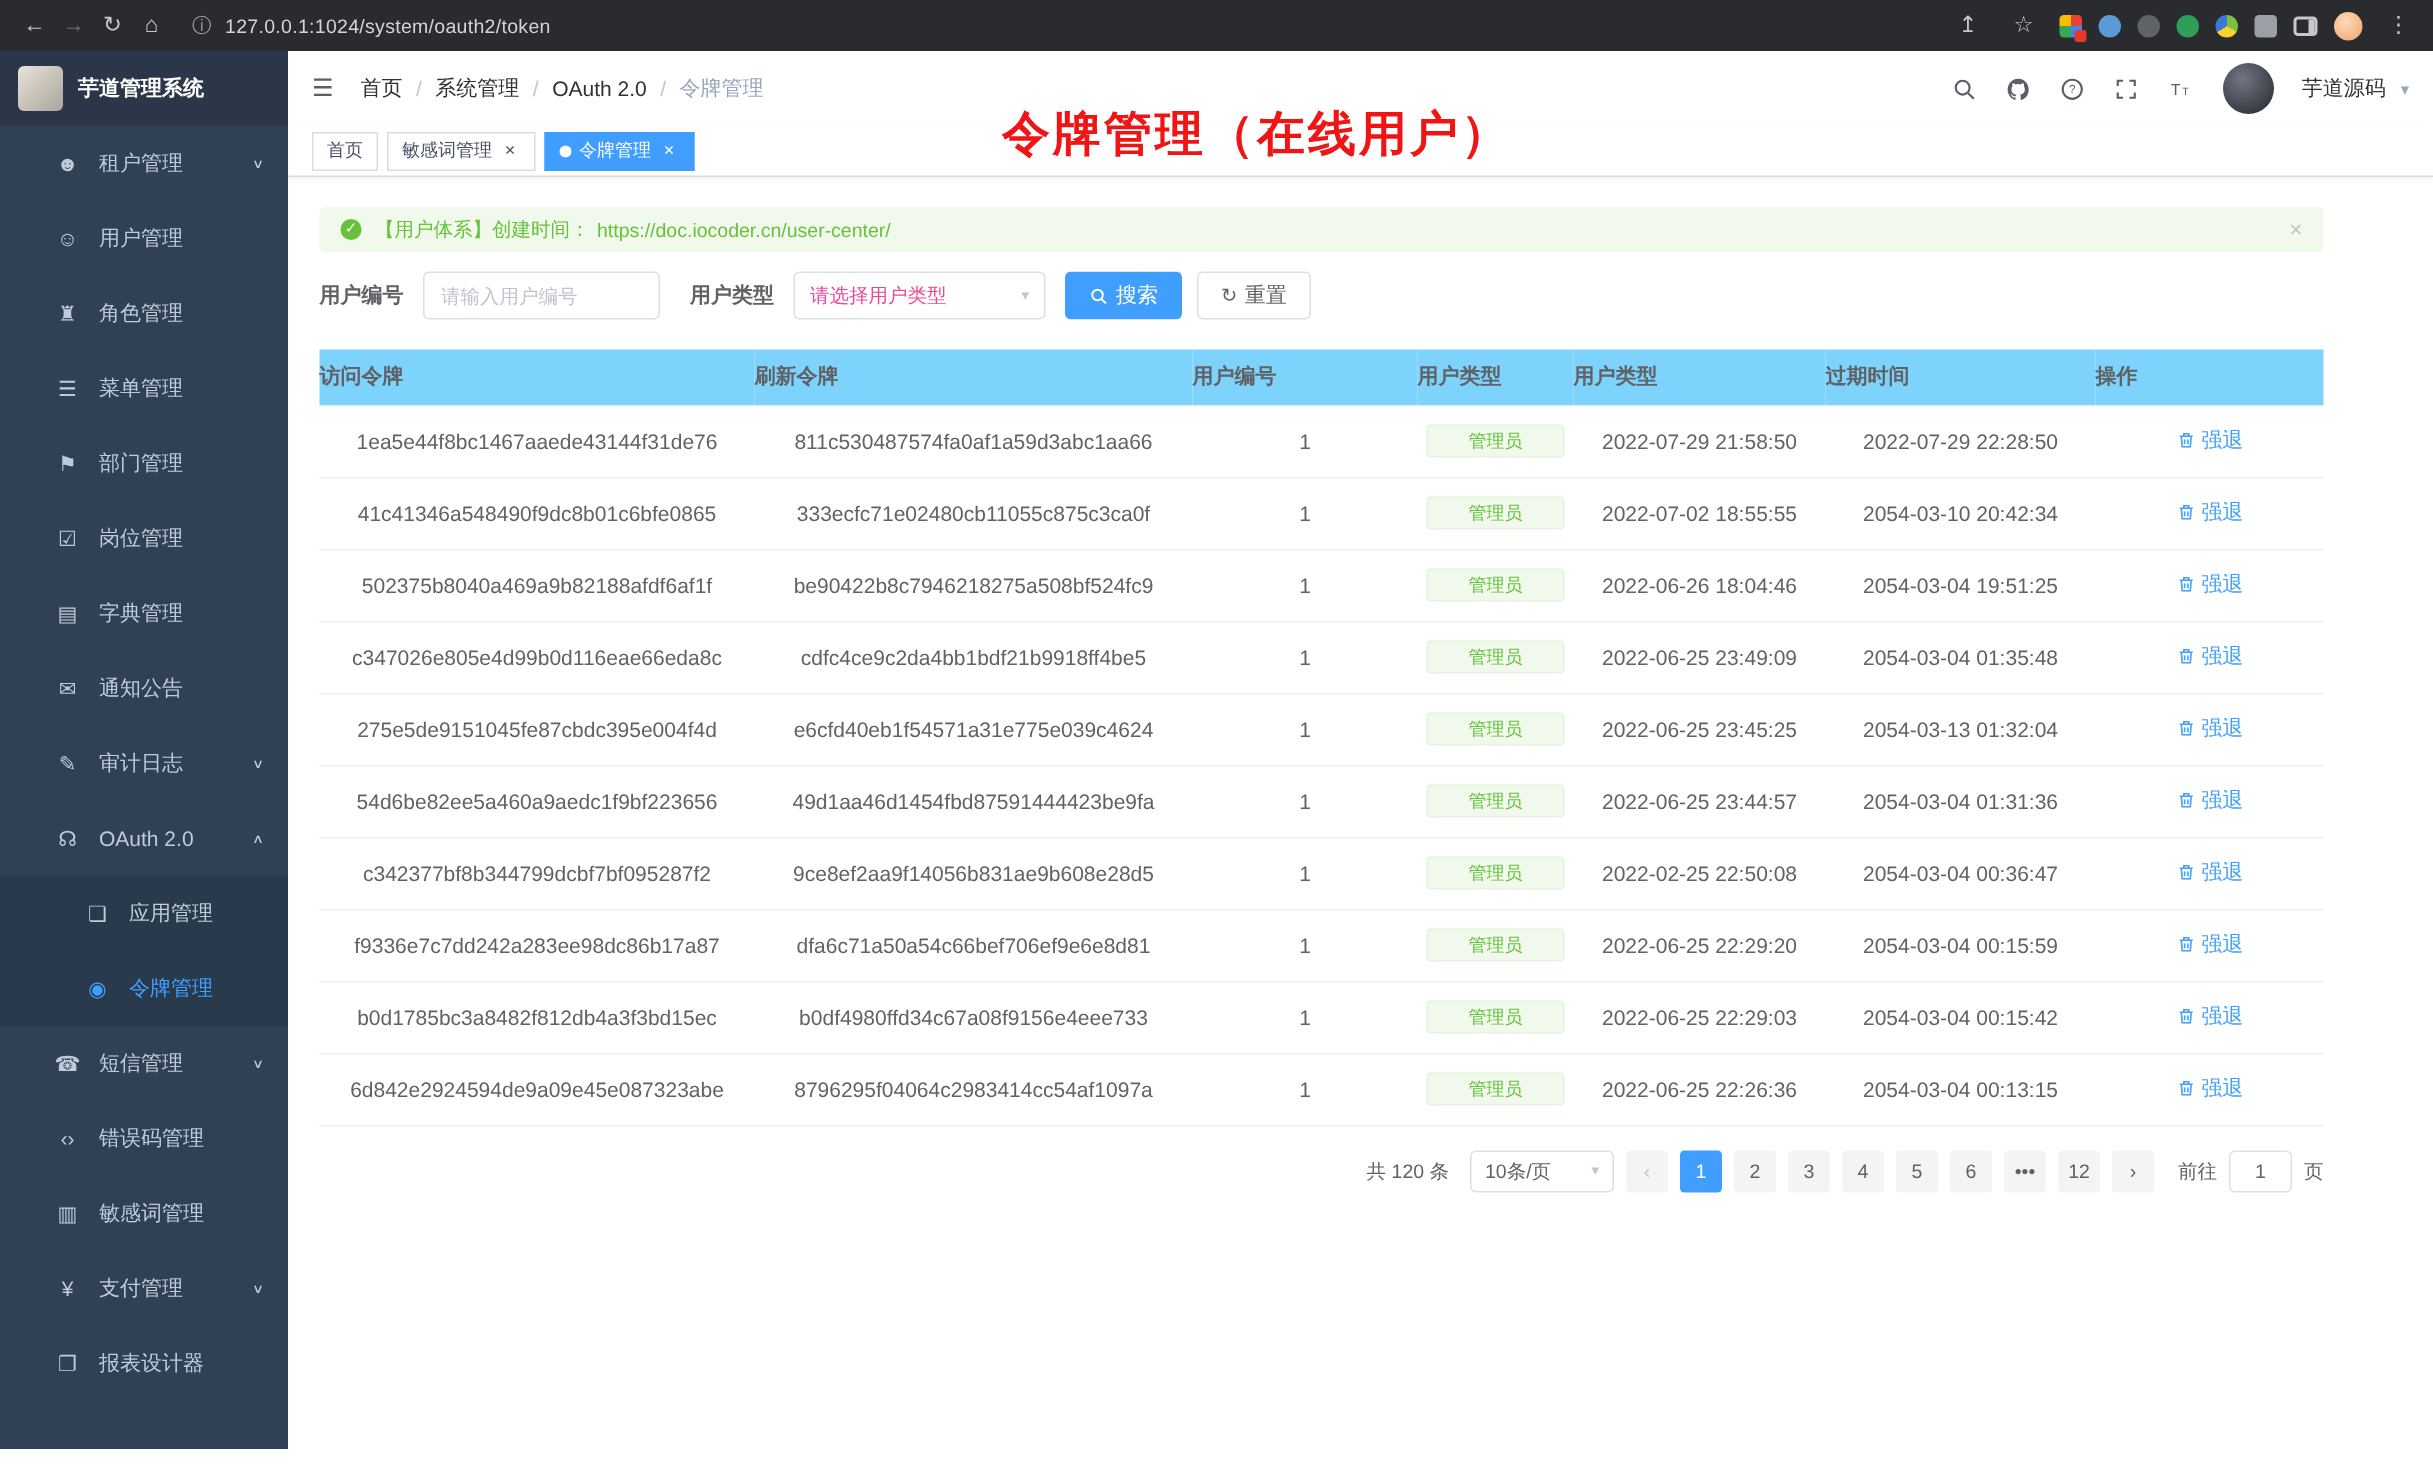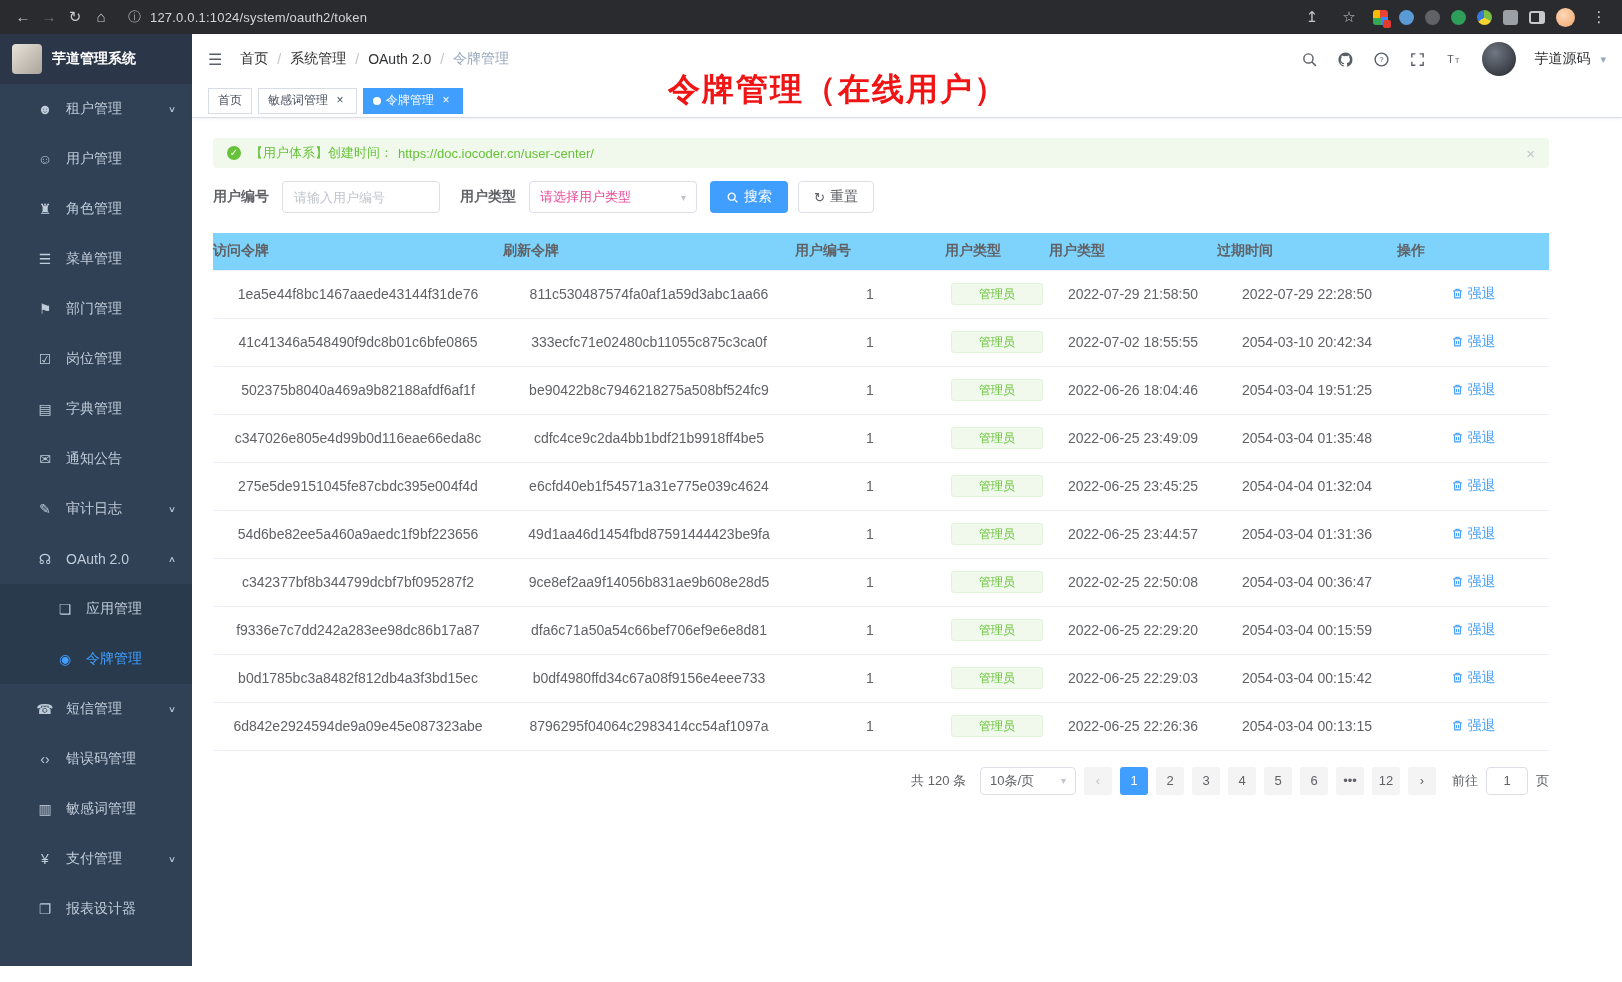--- a/index.html
+++ b/index.html
@@ -385,21 +385,21 @@
                 </svg>
                 <span>强退</span>
               </a></td>
           </tr>
           <tr>
             <td>275e5de9151045fe87cbdc395e004f4d</td>
             <td>e6cfd40eb1f54571a31e775e039c4624</td>
             <td>1</td>
             <td><span class="badge-success">管理员</span></td>
             <td>2022-06-25 23:45:25</td>
-            <td>2054-04-04 01:32:04</td>
+            <td>2054-03-13 01:32:04</td>
             <td><a class="action-link">
                 <svg viewBox="0 0 24 24" fill="none" stroke="currentColor" stroke-width="2">
                   <path d="M4 7h16M10 11v6M14 11v6M6 7l1 13h10l1-13M9 7V4h6v3"></path>
                 </svg>
                 <span>强退</span>
               </a></td>
           </tr>
           <tr>
             <td>54d6be82ee5a460a9aedc1f9bf223656</td>
             <td>49d1aa46d1454fbd87591444423be9fa</td>

